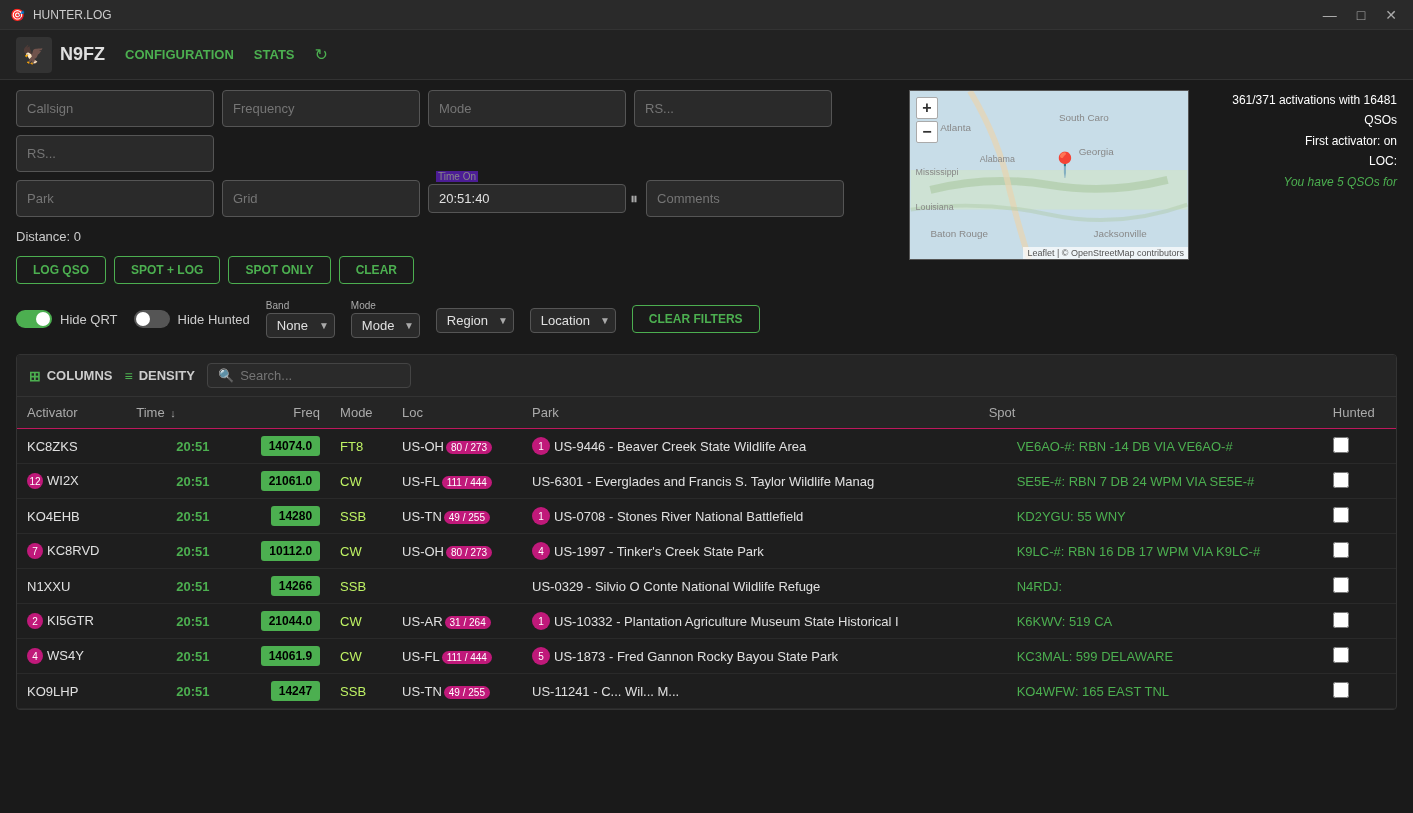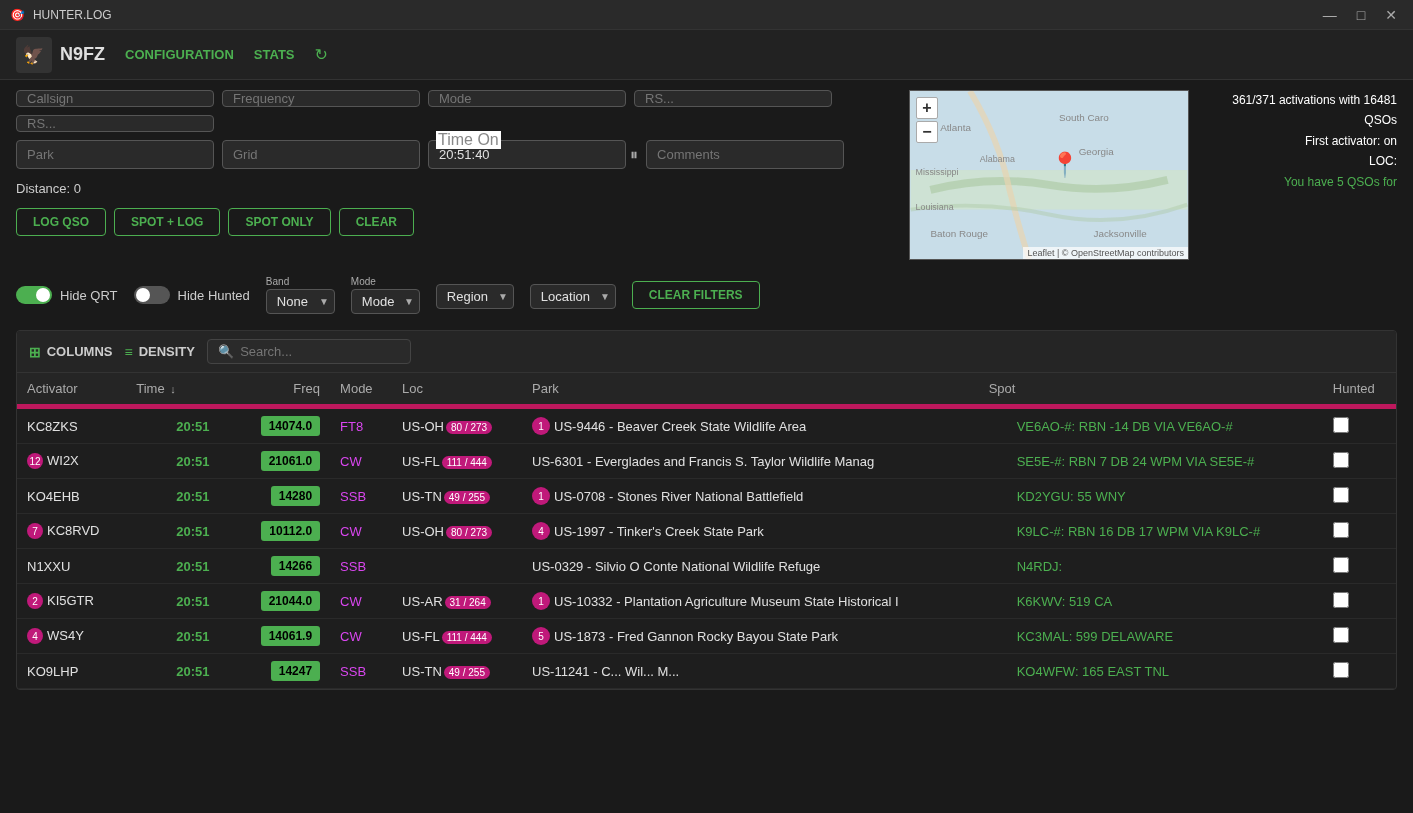--- a/index.html
+++ b/index.html
@@ -106,38 +106,38 @@
     }
     .input-row {
       display: flex;
       gap: 8px;
       flex-wrap: wrap;
     }
     .field-input {
       background: #2a2a2a;
       border: 1px solid #555;
       color: #e0e0e0;
-      padding: 0 10px;
+      padding: 10px 10px;
       border-radius: 4px;
       font-size: 13px;
       min-width: 90px;
     }
     .field-input.wide { min-width: 130px; }
     .time-field-wrapper {
       position: relative;
       display: flex;
       align-items: center;
     }
     .time-label {
       position: absolute;
       top: -9px;
       left: 8px;
-      font-size: 16px;
+      font-size: 10px;
       color: #888;
-      background: #ffffff;
+      background: #4c1d95;
       padding: 0 2px;
     }
     .time-input {
       background: #2a2a2a;
       border: 1px solid #555;
       color: #e0e0e0;
       padding: 6px 10px;
       border-radius: 4px;
       font-size: 13px;
       min-width: 100px;
@@ -357,21 +357,21 @@
       outline: none;
       width: 160px;
     }
     
     .data-table {
       width: 100%;
       border-collapse: collapse;
     }
     .data-table thead tr {
       background: #252525;
-      border-bottom: 5px solid #be185d;
+      border-bottom: 1px solid #be185d;
     }
     .data-table th {
       padding: 8px 10px;
       text-align: left;
       color: #aaa;
       font-size: 13px;
       font-weight: normal;
       white-space: nowrap;
     }
     .data-table th.right { text-align: right; }
@@ -387,21 +387,21 @@
     .time-val { color: #4caf50; font-weight: bold; margin-left: 40px; }
     .freq-badge {
       background: #4caf50;
       color: #000;
       padding: 3px 8px;
       border-radius: 3px;
       font-weight: bold;
       font-size: 12px;
       display: inline-block;
     }
-    .mode-val { color: #d946ef; }
+    .mode-val { color: #bef264; }
     .loc-badge {
       background: #c0197a;
       color: #fff;
       font-size: 10px;
       padding: 1px 5px;
       border-radius: 8px;
       margin-left: 2px;
       white-space: nowrap;
     }
     .park-wrapper {
@@ -517,21 +517,21 @@
           <div class="map-btn map-zoom-out">−</div>
           <div class="map-pin">📍</div>
           <div class="map-attribution">Leaflet | © OpenStreetMap contributors</div>
         </div>
       </div>
       <div style="font-size:12px; color:#fff; text-align:right; line-height:1.7; min-width:200px;">
         <div>361/371 activations with 16481</div>
         <div>QSOs</div>
         <div>First activator: on</div>
         <div>LOC:</div>
-        <div style="color:#4caf50;">You have 5 QSOs for</div>
+        <div style="color:#4caf50;font-style:italic;">You have 5 QSOs for</div>
       </div>
     </div>
   </div>
 
   <div class="filter-row">
     <div class="toggle-wrapper">
       <div class="toggle on">
         <div class="toggle-knob"></div>
       </div>
       <span class="toggle-label">Hide QRT</span>

